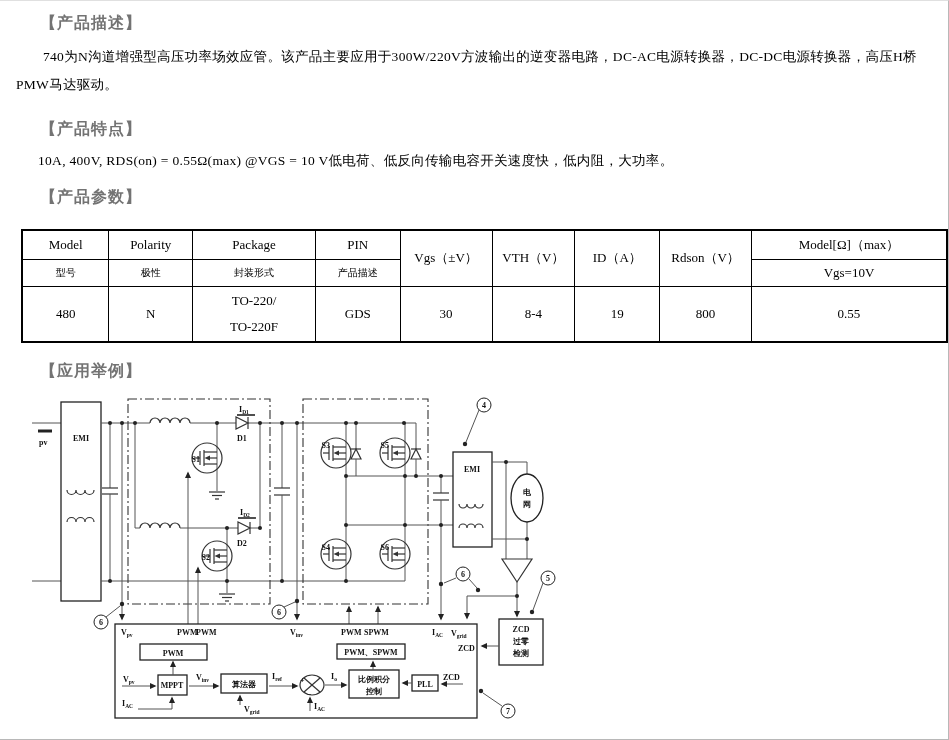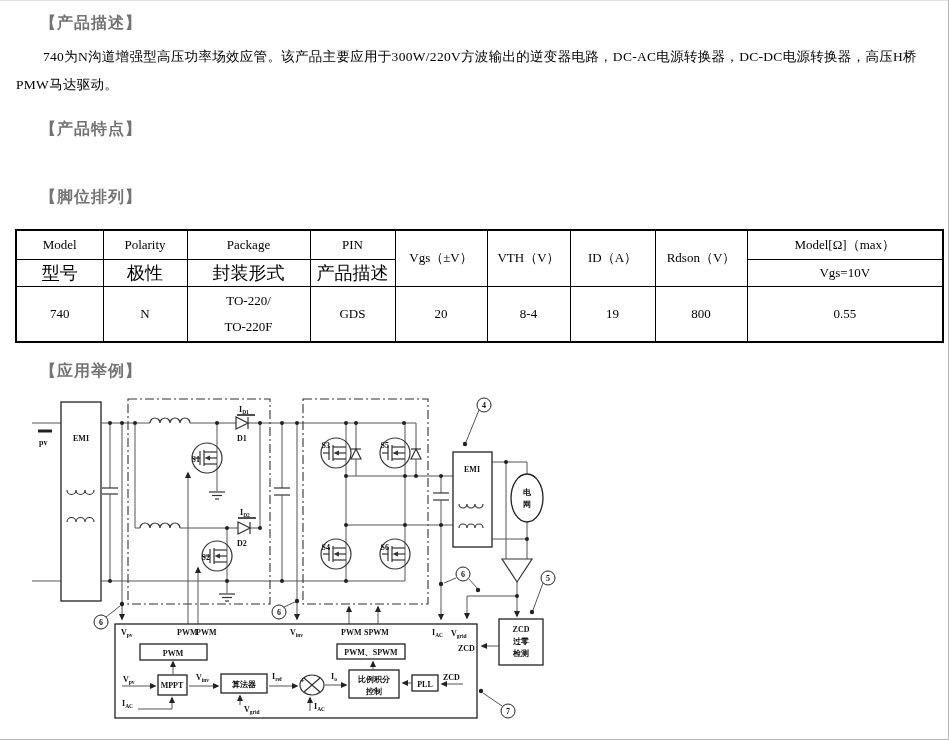--- a/index.html
+++ b/index.html
@@ -18,22 +18,22 @@
   #feat-text{left:38px;top:146px;width:900px;}
   
   #param-table{
     position:absolute;left:15px;top:228px;border-collapse:collapse;table-layout:fixed;
     font-size:13px;
   }
   #param-table td{
     border:1px solid #000;text-align:center;vertical-align:middle;
     padding:0 2px;overflow:hidden;
   }
-  #param-table{border:2px solid #000;}
-  #param-table .zh{font-size:18px;}
+  #param-table{border:2px solid #000;margin-left:6px;}
+  #param-table .zh{font-size:10px;}
   .r1{height:29px;}
   .r2{height:27px;}
   .r3{height:56px;}
   .pkg-line{line-height:26px;text-align:center;}
   
   #circuit{position:absolute;left:23px;top:386px;}
   #circuit text{
     font-family:"Liberation Serif","DejaVu Serif",serif;
     font-weight:bold;font-size:8px;fill:#111;
   }
@@ -48,22 +48,23 @@
 </style>
 </head>
 <body>
 
 <div id="page">
 
   <div class="sec-head" style="top:12px">【产品描述】</div>
   <div class="bodytext" id="desc-text">740为N沟道增强型高压功率场效应管。该产品主要应用于300W/220V方波输出的逆变器电路，DC-AC电源转换器，DC-DC电源转换器，高压H桥PMW马达驱动。</div>
 
   <div class="sec-head" style="top:118px">【产品特点】</div>
-
-  <div class="sec-head" style="top:186px">【脚位排列】</div>
+  <div class="bodytext" id="feat-text">10A, 400V, RDS(on) = 0.55Ω(max) @VGS = 10 V低电荷、低反向传输电容开关速度快，低内阻，大功率。</div>
+
+  <div class="sec-head" style="top:186px">【产品参数】</div>
 
   <table id="param-table">
     <colgroup>
       <col style="width:87px">
         <col style="width:84px">
         <col style="width:123px">
         <col style="width:85px">
       <col style="width:92px">
         <col style="width:83px">
         <col style="width:85px">
@@ -83,28 +84,28 @@
       <td>Model[Ω]（max）</td>
     </tr>
     <tr class="r2">
       <td class="zh">型号</td>
       <td class="zh">极性</td>
       <td class="zh">封装形式</td>
       <td class="zh">产品描述</td>
       <td>Vgs=10V</td>
     </tr>
     <tr class="r3">
-      <td>740</td>
+      <td>480</td>
       <td>N</td>
       <td>
         <div class="pkg-line">TO-220/</div>
         <div class="pkg-line">TO-220F</div>
       </td>
       <td>GDS</td>
-      <td>20</td>
+      <td>30</td>
       <td>8-4</td>
       <td>19</td>
       <td>800</td>
       <td>0.55</td>
     </tr>
   </tbody>
     </table>
 
   <div class="sec-head" style="top:360px">【应用举例】</div>
 

